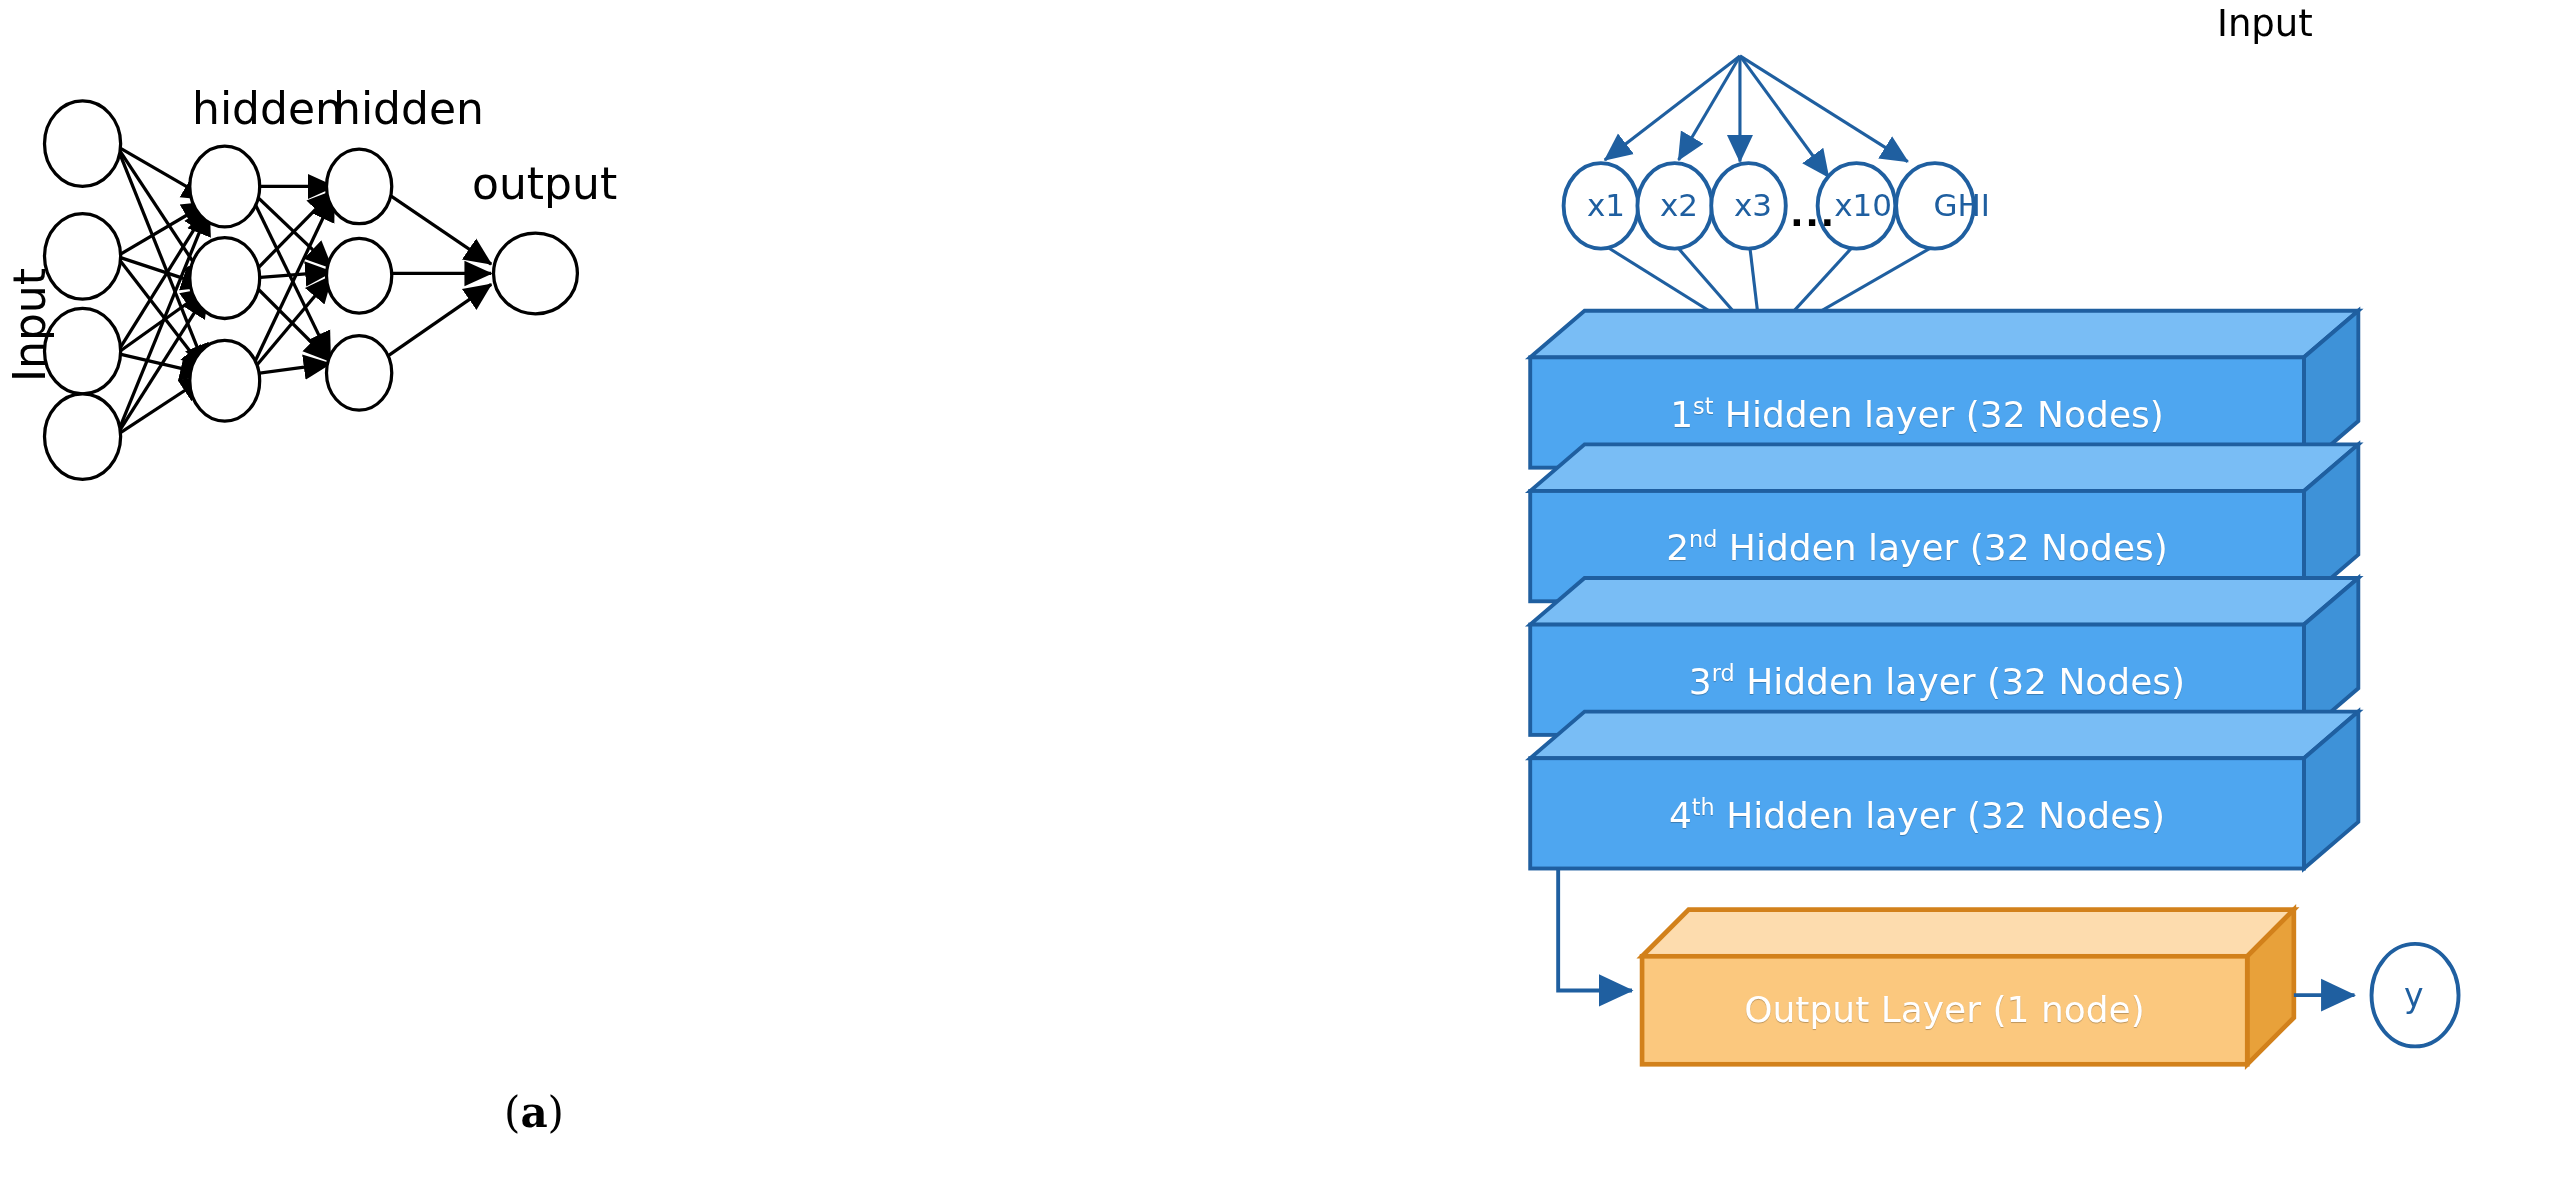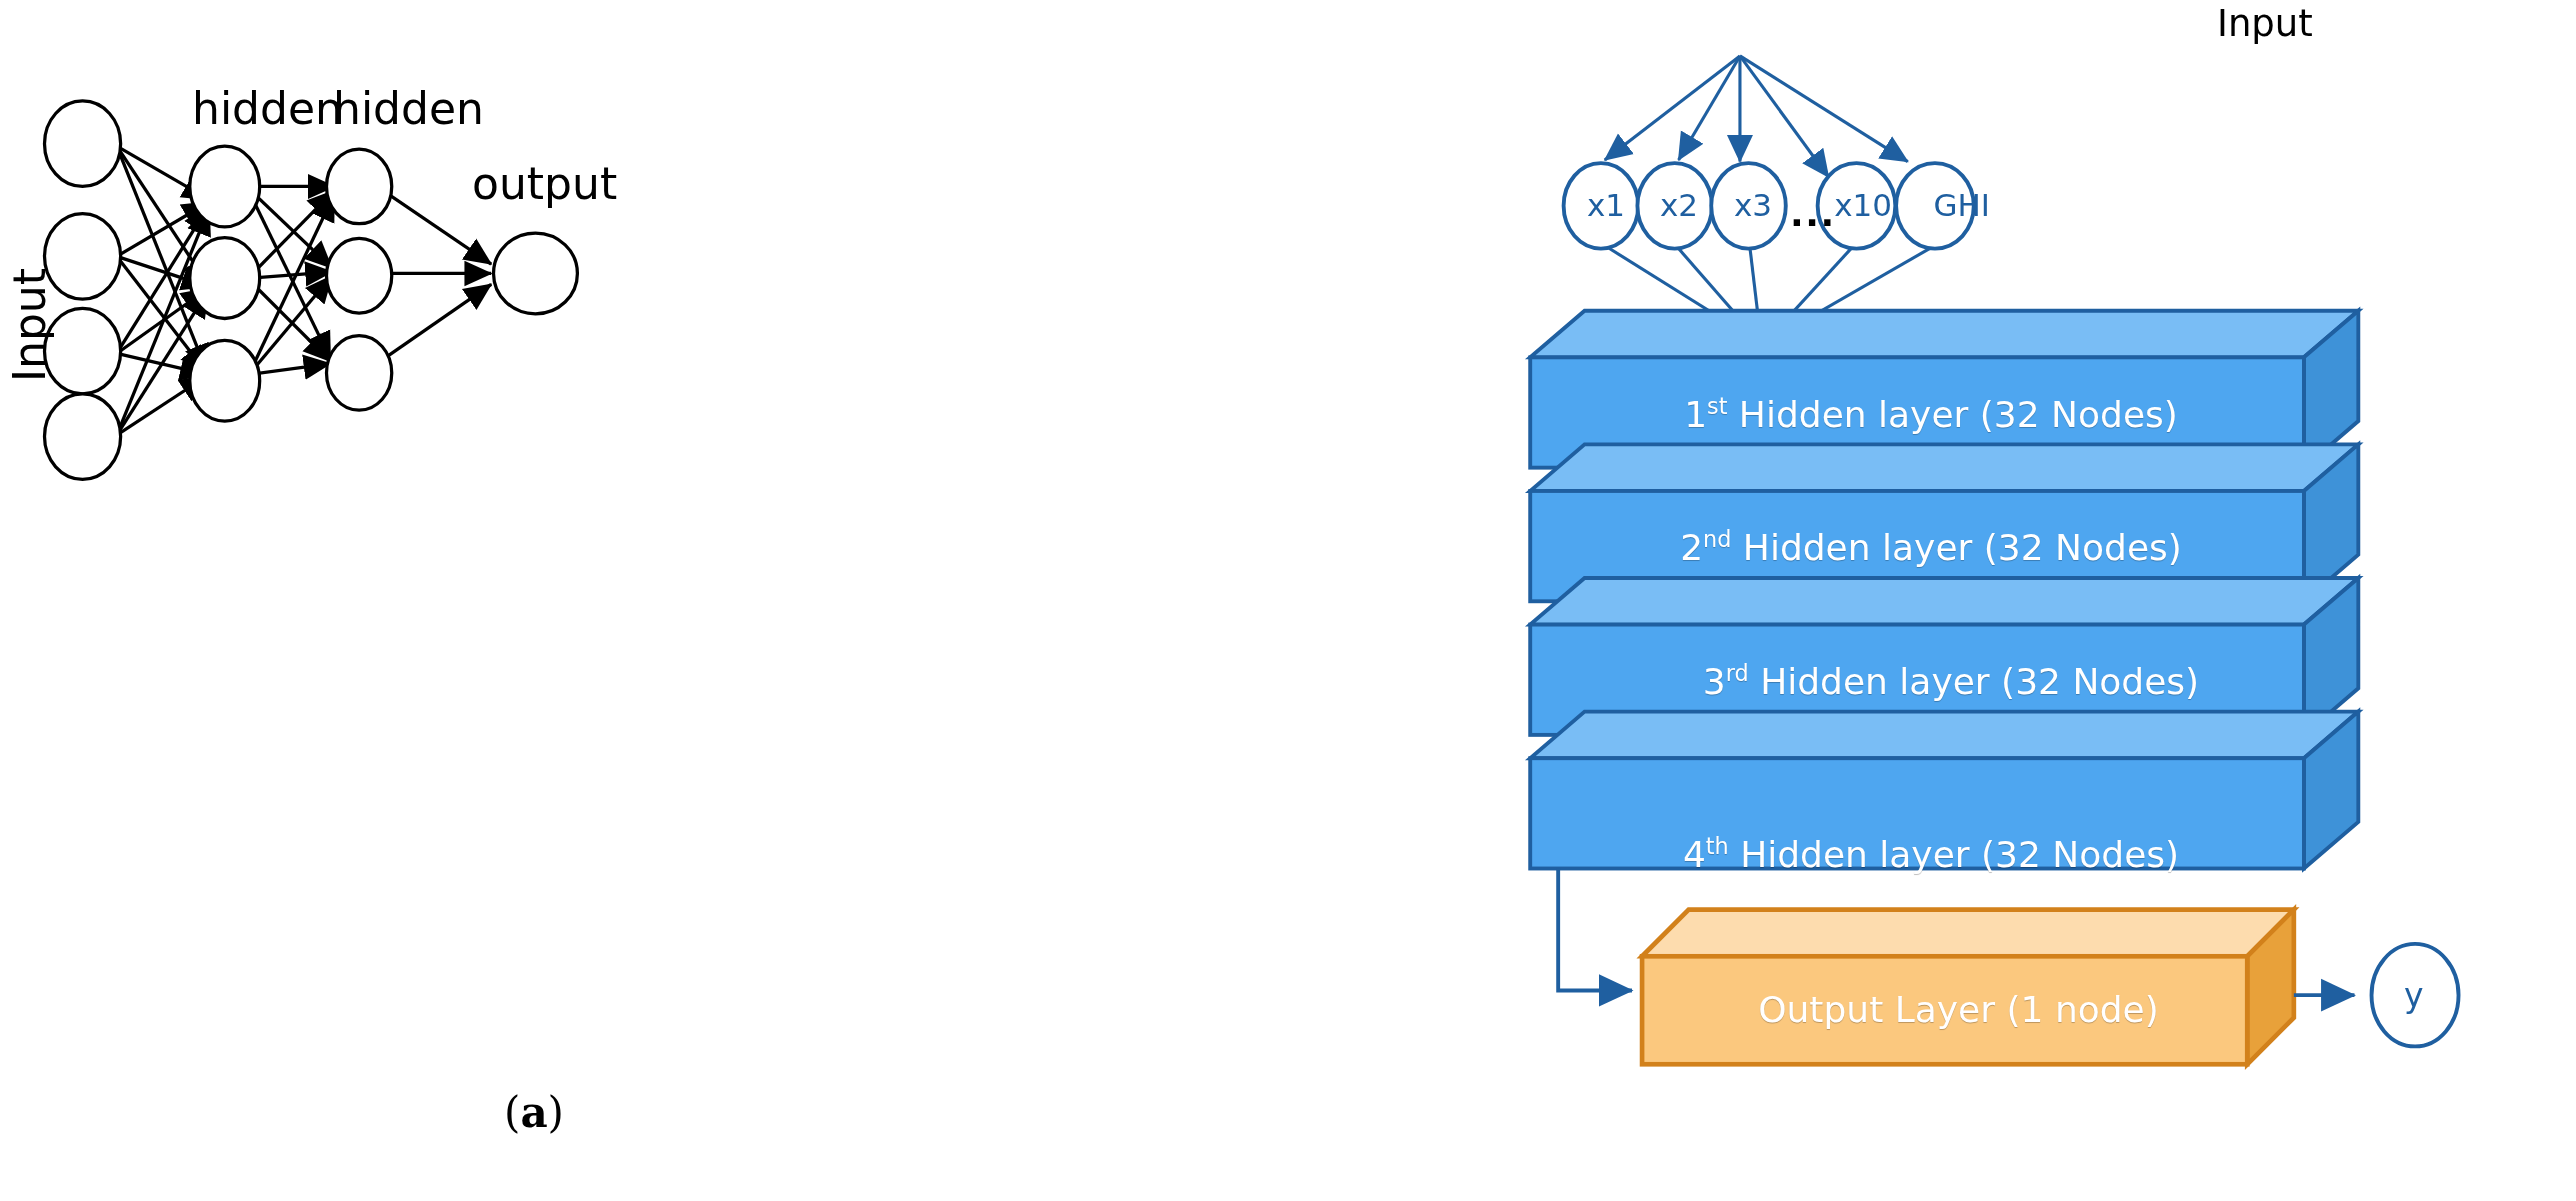--- a/index.html
+++ b/index.html
@@ -30,21 +30,21 @@
   
   .lbl-b{position:absolute;white-space:nowrap;line-height:1;}
   #b-input{left:927px;top:4.7px;font-size:37px;color:#000;}
   .node-txt{position:absolute;color:#1F5FA0;font-size:31px;
             text-align:right;line-height:1;white-space:nowrap;}
   #b-dots{position:absolute;color:#000;font-size:36px;font-weight:700;
           letter-spacing:1.6px;line-height:1;white-space:nowrap;}
 
   .box-txt{position:absolute;color:#ffffff;font-size:36px;line-height:1;
            white-space:nowrap;text-align:center;
-           text-shadow:0 0.8px 0.8px rgba(0,0,0,.25);padding-left:14px;}
+           text-shadow:0 0.8px 0.8px rgba(0,0,0,.25);}
   .box-txt sup{font-size:.62em;vertical-align:super;}
   #b-y{position:absolute;color:#1F5FA0;font-size:33px;line-height:1;white-space:nowrap;}
 </style>
 </head>
 <body>
 
 <div class="panel" id="panel-a">
 
   <svg width="1290" height="1201" viewBox="0 0 1660 1546">
     <defs>
@@ -199,21 +199,21 @@
 
   <div class="box-txt" style="left:240px;top:395px;width:774px;"><span>1</span><sup>st</sup>
        <span>Hidden layer (32 Nodes)</span></div>
 
   <div class="box-txt" style="left:240px;top:528px;width:774px;"><span>2</span><sup>nd</sup>
        <span>Hidden layer (32 Nodes)</span></div>
 
   <div class="box-txt" style="left:240px;top:662px;width:774px;margin-left:20px;"><span>3</span><sup>rd</sup>
        <span>Hidden layer (32 Nodes)</span></div>
 
-  <div class="box-txt" style="left:240px;top:835px;width:774px;"><span>4</span><sup>th</sup>
+  <div class="box-txt" style="left:240px;top:796px;width:774px;"><span>4</span><sup>th</sup>
        <span>Hidden layer (32 Nodes)</span></div>
 
   <div class="box-txt" style="left:352px;top:992px;width:605px;">Output Layer (1 node)</div>
 
   <div id="b-y" style="left:1114px;top:979px;">y</div>
 
 </div>
 
 
 </body></html>

